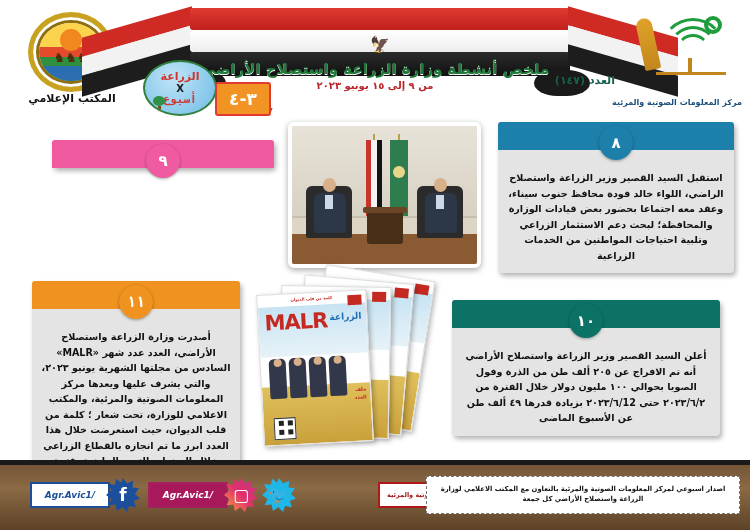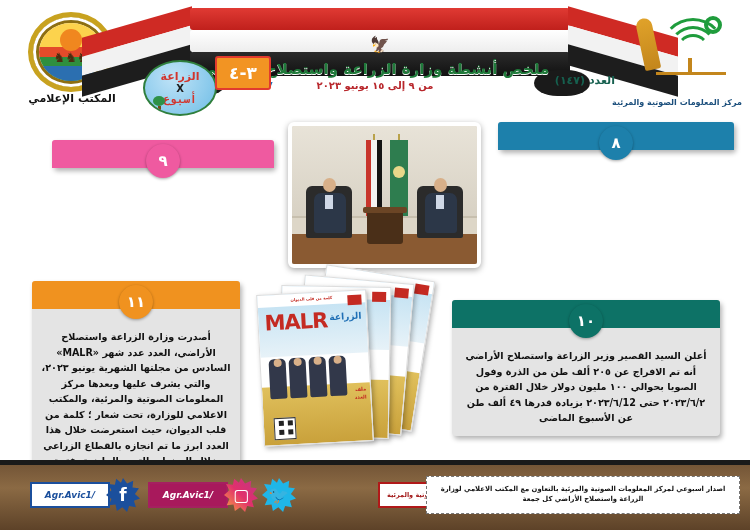--- a/index.html
+++ b/index.html
@@ -77,21 +77,21 @@
       border:2px solid #2f7f3d;display:flex;flex-direction:column;align-items:center;
       justify-content:center;overflow:hidden;}
   .week-badge .l1{font-size:11px;font-weight:bold;color:#d2342c;line-height:12px;}
   .week-badge .l2{font-size:10px;font-weight:bold;color:#1b1b1b;line-height:11px;}
   .week-badge .l3{font-size:11px;font-weight:bold;color:#d2342c;line-height:12px;font-family:Liberation Mono, monospace;}
   .week-badge .tree{position:absolute;left:8px;bottom:4px;width:12px;height:14px;}
   .week-badge .tree .crown{width:12px;height:10px;border-radius:50%;background:#2e9147;}
   .week-badge .tree .trunk{width:3px;height:5px;background:#7a4a18;margin:0 auto;}
 
   
-  .num-chip{position:absolute;left:215px;top:56px;width:58px;height:34px;}
+  .num-chip{position:absolute;left:215px;top:82px;width:58px;height:34px;}
   .num-chip .front{position:absolute;left:0;top:0;width:52px;height:30px;
       background:#f29423;border:2px solid #e23a2e;border-radius:3px;
       color:#fff;font-size:17px;font-weight:bold;display:flex;align-items:center;justify-content:center;}
   .num-chip .shadow{position:absolute;left:4px;top:26px;width:52px;height:8px;
       background:#1f6fb5;border-radius:0 0 4px 4px;transform:skewX(-22deg);}
 
   
   .card{position:absolute;background:#e4e4e4;
         border-radius:4px;box-shadow:2px 3px 5px rgba(0,0,0,.30);overflow:visible;}
   .card .bar{height:28px;border-radius:3px 3px 0 0;position:relative;}
@@ -104,21 +104,21 @@
 
   #card9 {left:52px; top:140px; width:222px;}
   #card9 .bar{background:#ef5aa0;}
   #card9 .circle{background:#e0448f;}
 
   #card8 {left:498px; top:122px; width:236px;}
   #card8 .bar{background:#1d80ab;}
   #card8 .circle{background:#1d7fa9;}
 
   #card11{left:32px; top:281px; width:208px;}
-  #card11 .bar{background:#f0921f;}
+  #card11 .bar{background:#f0921f;font-family:Liberation Mono, monospace;}
   #card11 .circle{background:#ef8f1c;}
 
   #card10{left:452px; top:300px; width:268px;}
   #card10 .bar{background:#0d7266;padding-left:38px;}
   #card10 .circle{background:#0d7164;}
 
   
   .photo{position:absolute;left:288px;top:122px;width:185px;height:138px;
       border:4px solid #fff;border-radius:6px;box-shadow:0 2px 6px rgba(0,0,0,.35);
       background:#d8d2c6;overflow:hidden;}
@@ -259,20 +259,21 @@
   <div class="card" id="card9">
     <div class="bar" style="background: rgb(239, 90, 160);">
       <div class="circle" style="background: rgb(239, 90, 160);">٩</div>
     </div>
   </div>
 
   <div class="card" id="card8">
     <div class="bar" style="background: rgb(29, 128, 171);">
       <div class="circle" style="background: rgb(29, 128, 171);">٨</div>
     </div>
+    <div class="body">استقبل السيد القصير وزير الزراعة واستصلاح الراضي، اللواء خالد فودة محافظ جنوب سيناء، وعقد معه اجتماعا بحضور بعض قيادات الوزارة والمحافظة؛ لبحث دعم الاستثمار الزراعي وتلبية احتياجات المواطنين من الخدمات الزراعية</div>
   </div>
 
   <div class="card" id="card11">
     <div class="bar" style="background: rgb(240, 146, 31);">
       <div class="circle" style="background: rgb(240, 146, 31);">١١</div>
     </div>
     <div class="body">أصدرت وزارة الزراعة واستصلاح الأراضي، العدد عدد شهر «MALR» السادس من مجلتها الشهرية يونيو ٢٠٢٣، والتي يشرف عليها ويعدها مركز المعلومات الصوتية والمرئية، والمكتب الاعلامي للوزارة، تحت شعار ؛ كلمة من قلب الديوان، حيث استعرضت خلال هذا العدد ابرز ما تم انجازه بالقطاع الزراعي خلال السنوات التسع الماضية، فترة تولي الرئيس عبدالفتاح السيسي</div>
   </div>
 
   <div class="card" id="card10">

